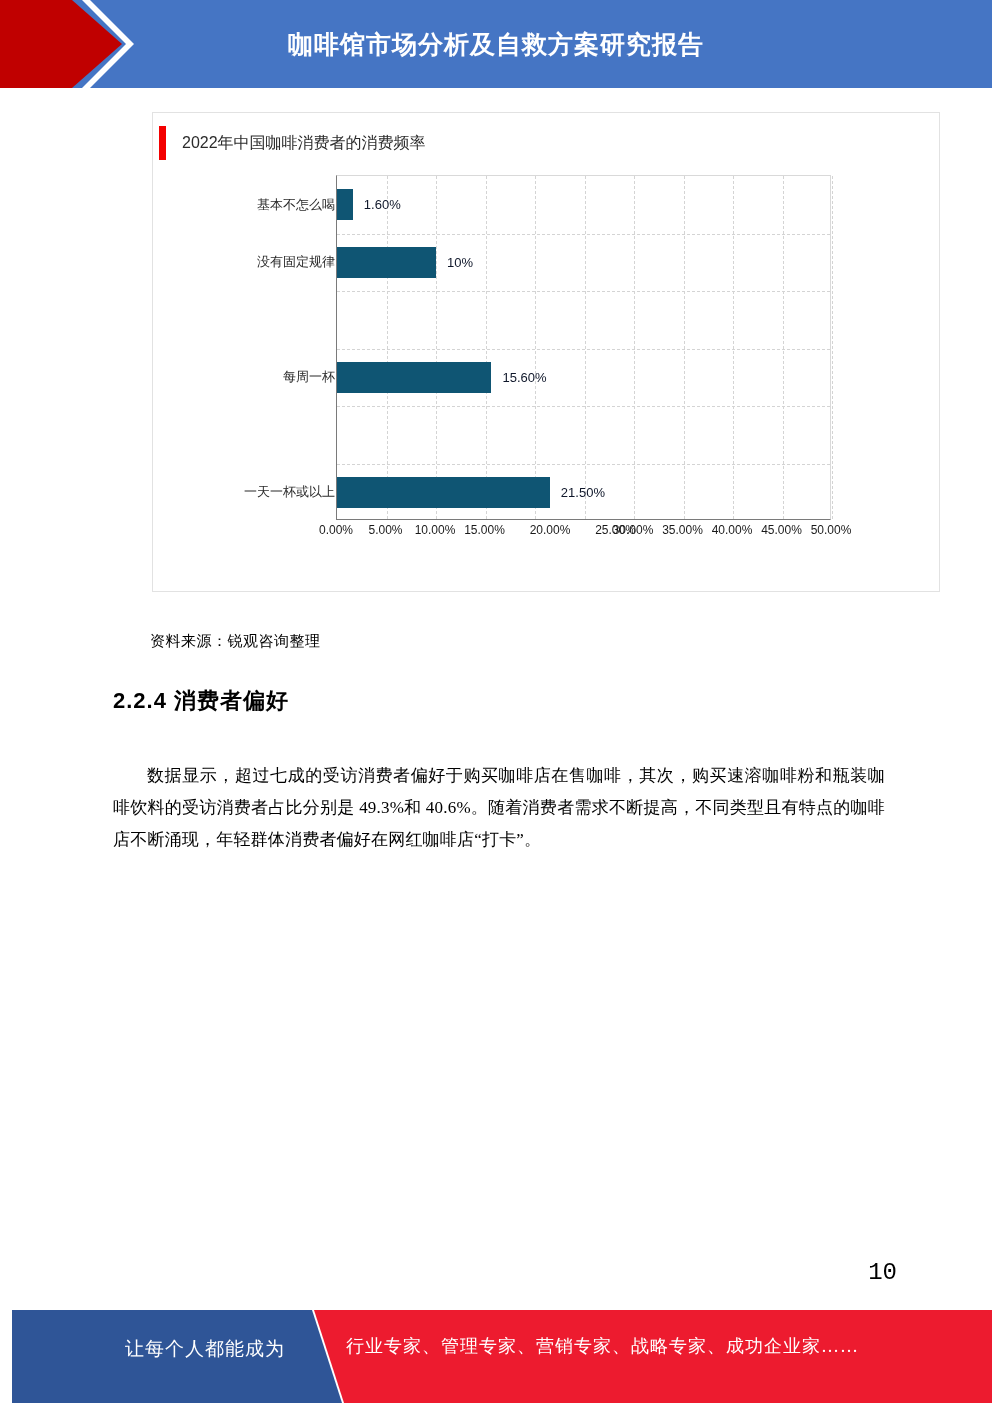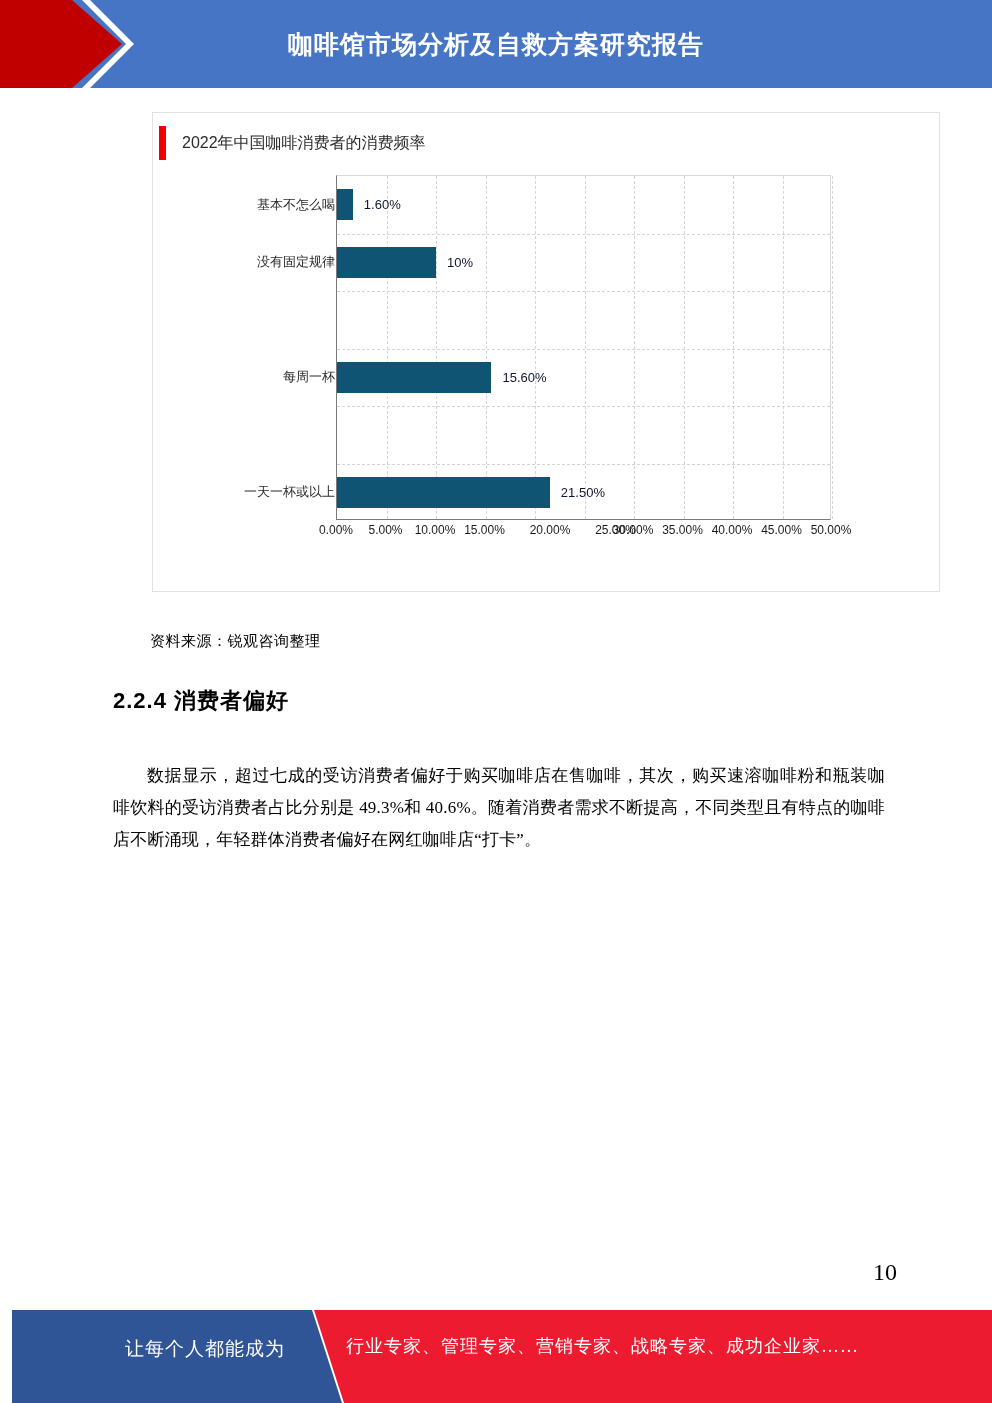--- a/index.html
+++ b/index.html
@@ -203,21 +203,21 @@
     text-align: justify;
     text-indent: 34px;
     letter-spacing: 0.2px;
   }
 
   
   .page-number {
     position: absolute;
     right: 95px;
     top: 1259px;
-    font-family: Liberation Serif, serif;
+    font-family: Liberation Mono, monospace;
     font-size: 24px;
     color: #000000;
   }
 
   
   .footer {
     position: absolute;
     left: 12px;
     top: 1310px;
     width: 992px;

